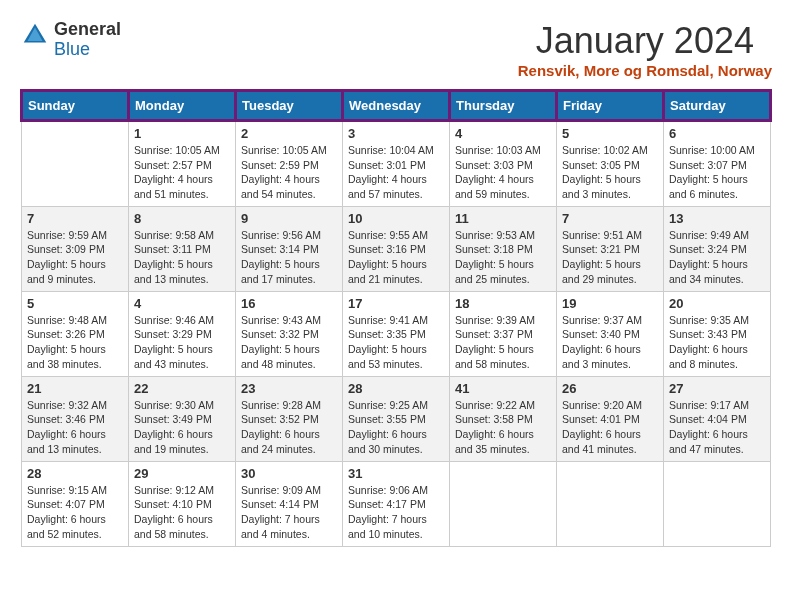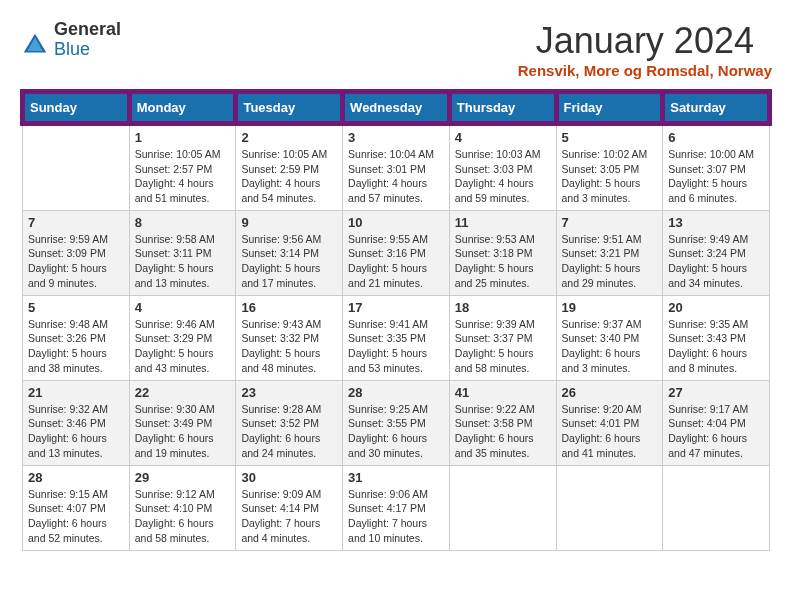--- a/index.html
+++ b/index.html
@@ -11,21 +11,21 @@
       padding: 20px;
     }
     .header {
       display: flex;
       justify-content: space-between;
       align-items: flex-start;
       margin-bottom: 10px;
     }
     .logo {
       display: flex;
-      align-items: flex-end;
+      align-items: flex-start;
       gap: 4px;
     }
     .logo-text {
       display: flex;
       flex-direction: column;
       line-height: 1.1;
     }
     .logo-general {
       font-size: 18px;
       font-weight: bold;
@@ -57,21 +57,21 @@
       width: 100%;
       border-collapse: collapse;
       table-layout: fixed;
     }
     th {
       background-color: #1a6fad;
       color: white;
       text-align: left;
       padding: 6px 5px;
       font-size: 13px;
-      border: 5px solid #701a75;
+      border: 3px solid #701a75;
     }
     td {
       vertical-align: top;
       border: 1px solid #ccc;
       padding: 4px 5px;
       font-size: 11px;
       color: #333;
       height: 85px;
     }
     td.empty {

